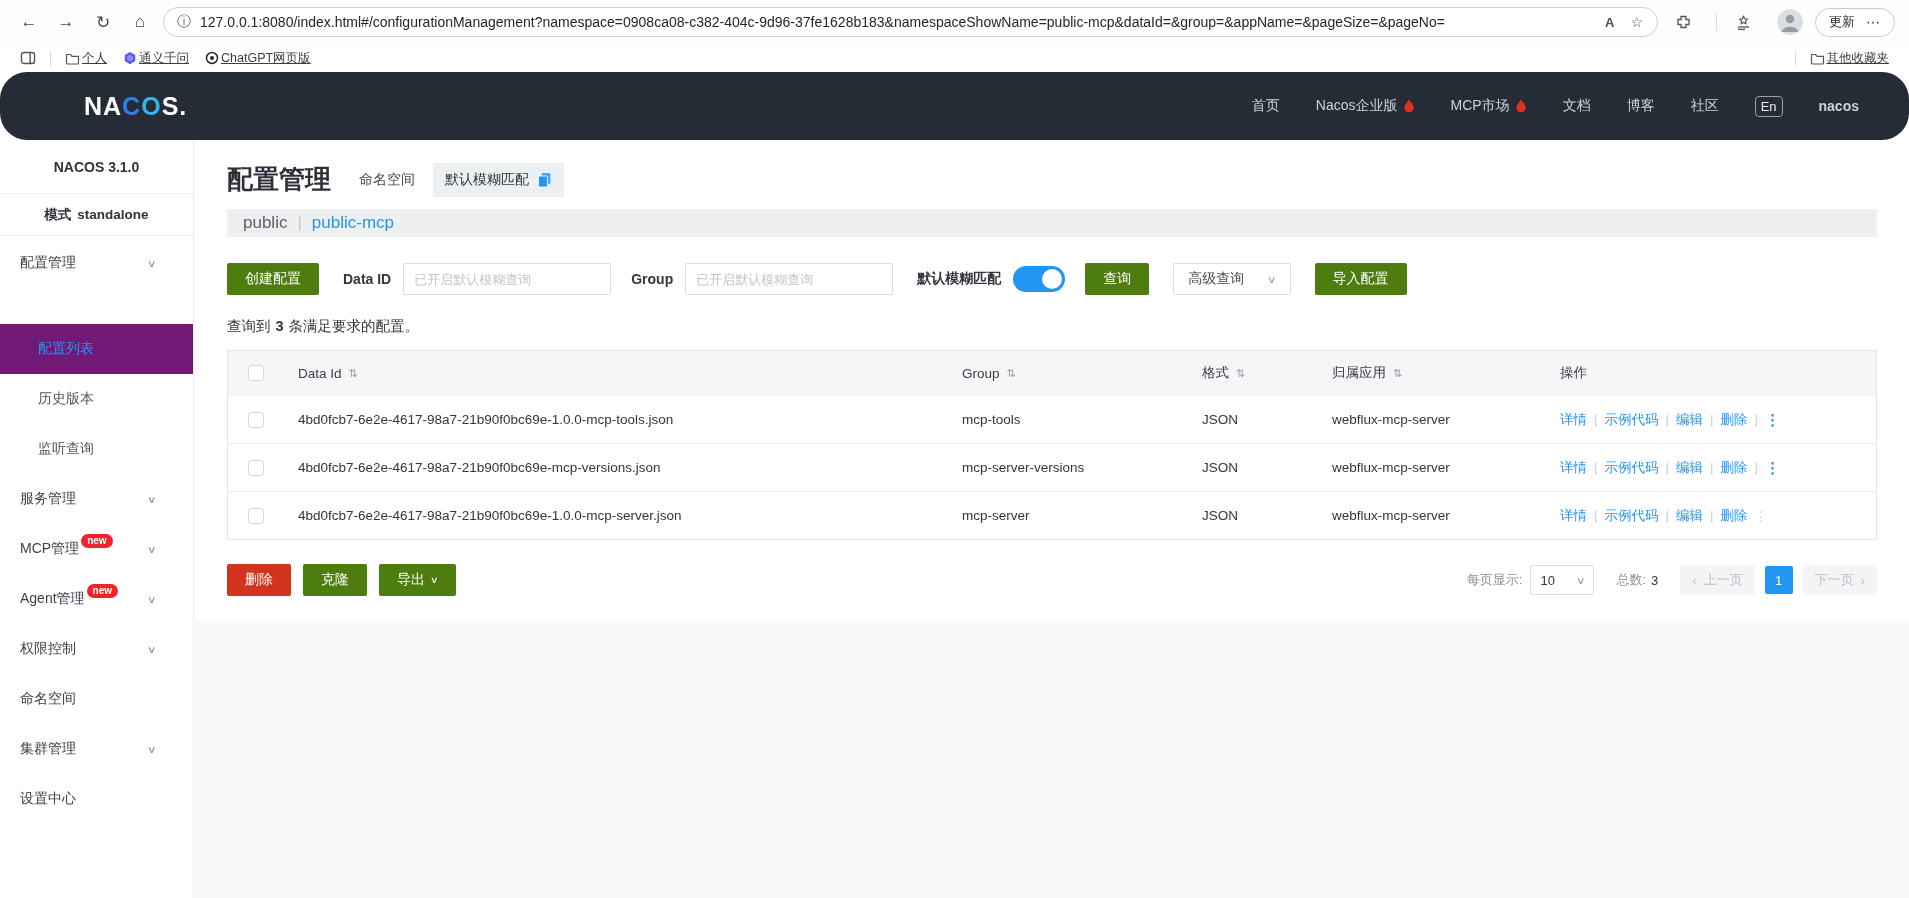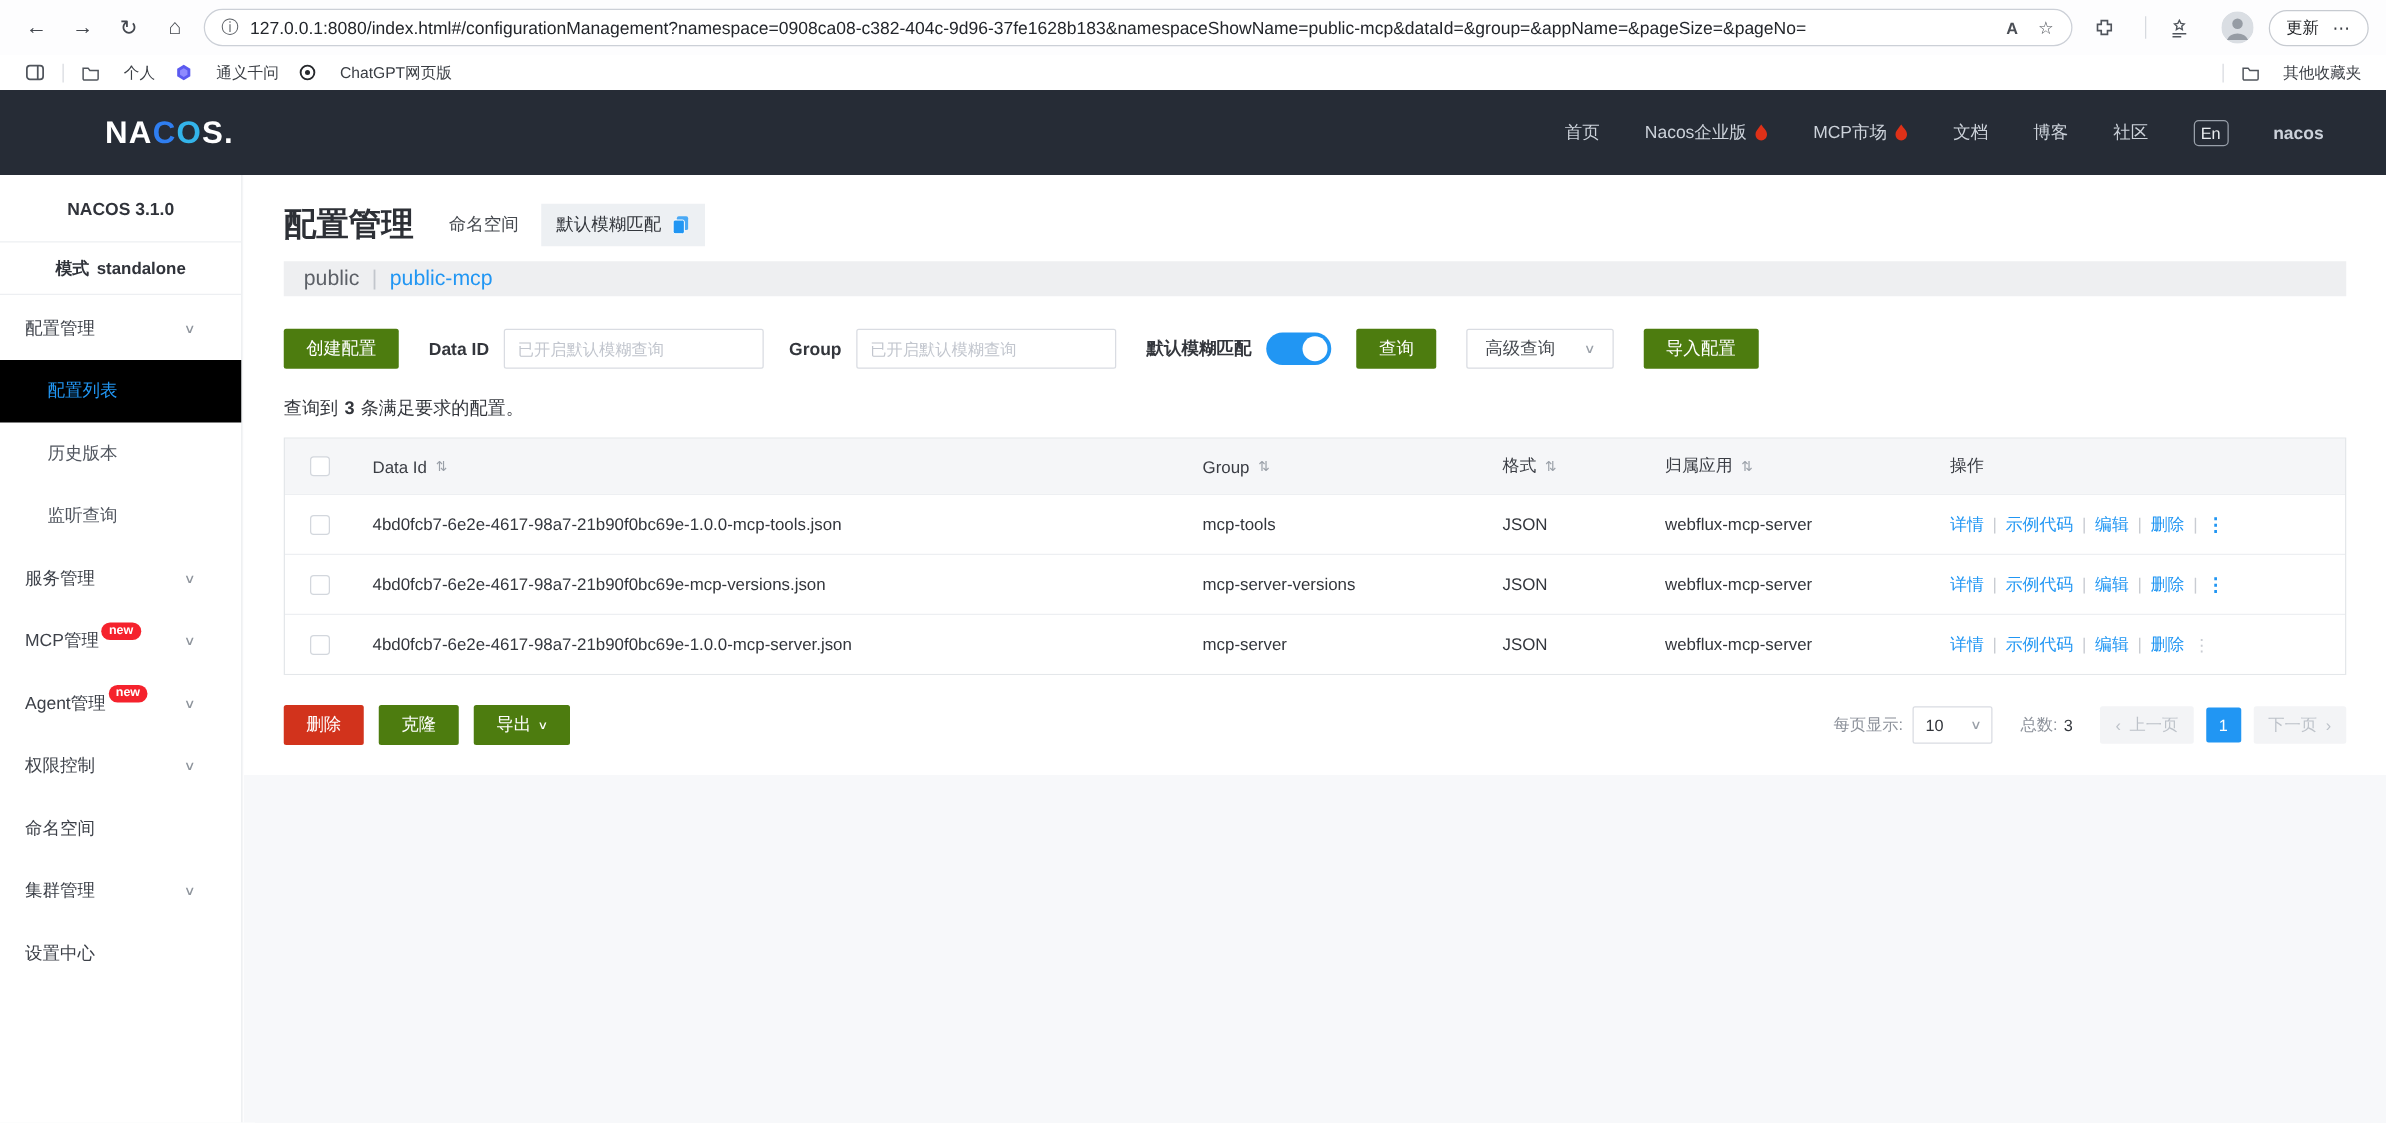--- a/index.html
+++ b/index.html
@@ -28,47 +28,47 @@
   .read-aloud { font-size:13px; font-weight:bold; }
   .toolbar-right { display:flex; align-items:center; gap:6px; }
   .tb-divider { width:1px; height:18px; background:#d7dadf; margin:0 5px; }
   .avatar { width:26px; height:26px; border-radius:50%; overflow:hidden; margin:0 6px; cursor:pointer; }
   .update-pill { border:1px solid #c7cbd1; border-radius:15px; height:29px; display:flex;
     align-items:center; gap:11px; padding:0 13px; font-size:13px; color:#1f2125; cursor:pointer; background:#fff; }
   .update-pill .more { font-size:14px; color:#3a3d42; letter-spacing:1px; }
 
   .bookmarks { position:absolute; top:44px; left:0; width:100%; height:28px;
     background:#fff; display:flex; align-items:center; padding:0 12px; font-size:12.5px; color:#3a3e44; }
-  .bm-item { display:flex; align-items:center; gap:19px; padding:2px 8px; border-radius:5px; cursor:pointer; white-space:nowrap; }
+  .bm-item { display:flex; align-items:center; gap:2px; padding:2px 8px; border-radius:5px; cursor:pointer; white-space:nowrap;text-decoration:underline; }
   .bm-divider { width:1px; height:15px; background:#d7dadf; margin:0 6px; }
   .bm-spacer { flex:1; }
 
   
   .nacos-header { position:absolute; top:72px; left:0; width:100%; height:68px;
-    background:#262c36; display:flex; align-items:center; padding:0 50px 0 84px; }
+    background:#262c36; display:flex; align-items:center; padding:0 50px 0 84px;border-radius:27px; }
   .logo { font-size:25px; font-weight:800; letter-spacing:1px; color:#fff; cursor:pointer; font-style:normal; }
   .logo .lc { color:#2f7ef0; } .logo .lo { color:#33b4ea; }
   .header-nav { margin-left:auto; display:flex; align-items:center; gap:36px; }
   .hnav-item { font-size:14px; color:#ccd2da; display:flex; align-items:center; gap:5px; cursor:pointer; white-space:nowrap; }
   .en-badge { border:1px solid #99a0aa; border-radius:4px; padding:2px 5px; font-size:13px; color:#e9ecef; cursor:pointer; }
   .hnav-user { font-size:14px; color:#ccd2da; font-weight:bold; cursor:pointer; }
 
   
   .sidebar { position:absolute; top:140px; left:0; width:194px; bottom:0;
     background:#fff; border-right:1px solid #e9ebee; }
   .side-version { height:54px; display:flex; align-items:center; justify-content:center;
     font-weight:bold; font-size:14px; color:#30333a; border-bottom:1px solid #edeff2; }
   .side-mode { height:42px; display:flex; align-items:center; justify-content:center;
     font-size:13.5px; color:#30333a; border-bottom:1px solid #edeff2; gap:6px; }
   .side-mode .mode-l { font-weight:bold; } .side-mode .mode-v { font-weight:bold; }
   .side-menu { padding-top:2px; }
   .side-item { height:50px; display:flex; align-items:center; padding:0 20px;
     font-size:14px; color:#3d4149; position:relative; cursor:pointer; }
   .side-item.sub { padding-left:38px; color:#50555e; }
-  .side-item.active { background:#000000; color:#2196f3; }
+  .side-item.active { background:#701a75; color:#2196f3;margin-top:36px; }
   .side-item .chev { position:absolute; right:38px; top:50%; transform:translateY(-50%) scaleX(1.3);
     font-size:10px; color:#8e949c; }
   .badge-new { background:#f5222d; color:#fff; font-size:10px; font-weight:bold;
     border-radius:8px; padding:1.5px 6px 2px; margin-left:2px; transform:translateY(-8px); line-height:1; }
 
   
   .main { position:absolute; left:195px; top:140px; right:0; bottom:0; background:#f7f8fa; overflow:hidden; }
   .panel { background:#fff; padding:22px 32px 24px 32px; }
 
   .title-row { display:flex; align-items:center; }

